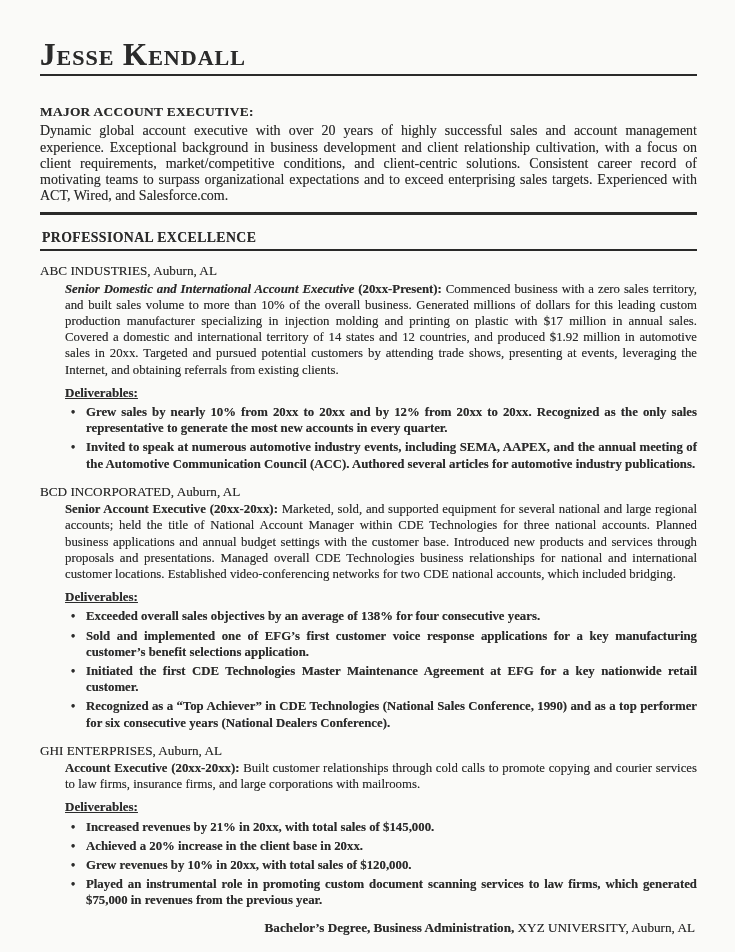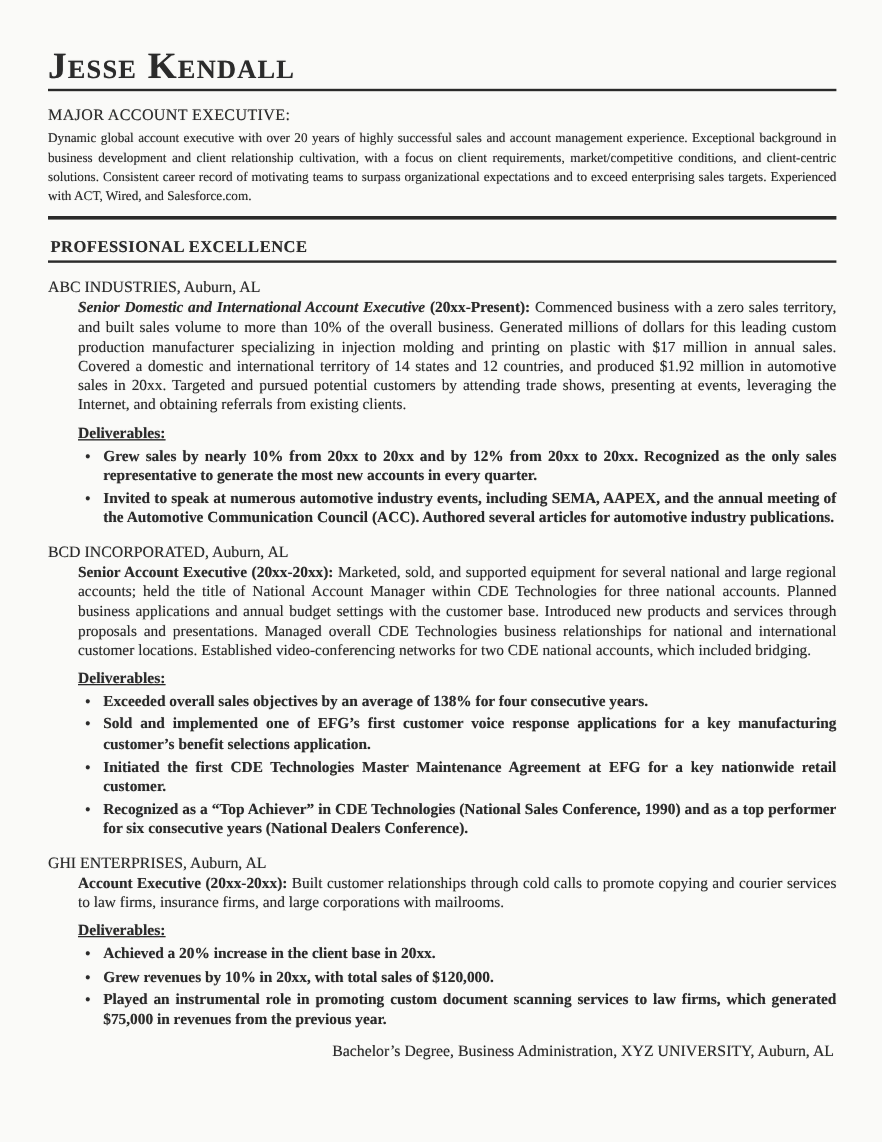--- a/index.html
+++ b/index.html
@@ -19,25 +19,25 @@
     border-bottom: 2.5px solid #2a2a2a; padding-bottom: 5px;
   }
   .name {
     font-size: 31px; font-weight: bold; font-variant: small-caps;
     letter-spacing: 1px; line-height: 0.95; white-space: nowrap;
   }
   .contact { font-size: 13px; padding-bottom: 2px; white-space: nowrap; }
 
   
   .obj-heading {
-    margin-top: 12px; font-weight: normal; font-size: 13.4px;
+    margin-top: 28px; font-weight: bold; font-size: 13.4px;
     letter-spacing: 0.3px; line-height: 16px;
   }
   .summary {
-    margin: 3px 0 0; font-size: 11px; line-height: 16.2px;
+    margin: 3px 0 0; font-size: 14px; line-height: 16.2px;
     text-align: justify;
   }
 
   
   .band {
     margin-top: 8px;
     border-top: 3px solid #2a2a2a; border-bottom: 2.5px solid #2a2a2a;
     font-weight: bold; font-size: 13.8px; letter-spacing: 0.4px;
     padding: 15px 0 3px 2px; line-height: 16px;
   }
@@ -62,21 +62,21 @@
     position: relative; padding-left: 21px; margin-bottom: 3px;
     font-size: 12.8px; line-height: 16.2px; text-align: justify; font-weight: bold;
   }
   ul.bullets li::before {
     content: "\2022"; position: absolute; left: 6px; top: 0;
     font-size: 12px;
   }
 
   
   .edu-line { margin: 10px 2px 0 0; text-align: right; font-size: 13.2px; line-height: 17px; }
-  .edu-bold { font-weight: normal; }
+  .edu-bold { font-weight: bold; }
 </style>
 </head>
 <body>
 
 <div class="page">
 
   <header class="hdr">
     <div class="name">Jesse Kendall</div>
   </header>
 
@@ -118,20 +118,21 @@
 
   <article class="job">
     <div class="company">GHI ENTERPRISES, Auburn, AL</div>
     <p class="desc">
       <span class="job-title">Account Executive </span>
       <span class="job-dates">(20xx-20xx):</span>
       <span class="job-desc-text"> Built customer relationships through cold calls to promote copying and courier services to law firms, insurance firms, and large corporations with mailrooms.</span>
     </p>
     <div class="deliv">Deliverables:</div>
     <ul class="bullets">
+          <li>Increased revenues by 21% in 20xx, with total sales of $145,000.</li>
           <li>Achieved a 20% increase in the client base in 20xx.</li>
           <li>Grew revenues by 10% in 20xx, with total sales of $120,000.</li>
           <li>Played an instrumental role in promoting custom document scanning services to law firms, which generated $75,000 in revenues from the previous year.</li>
         </ul>
   </article>
 </div>
 
 
   <p class="edu-line">
     <span class="edu-bold">Bachelor’s Degree, Business Administration,</span><span> XYZ UNIVERSITY, Auburn, AL</span>

